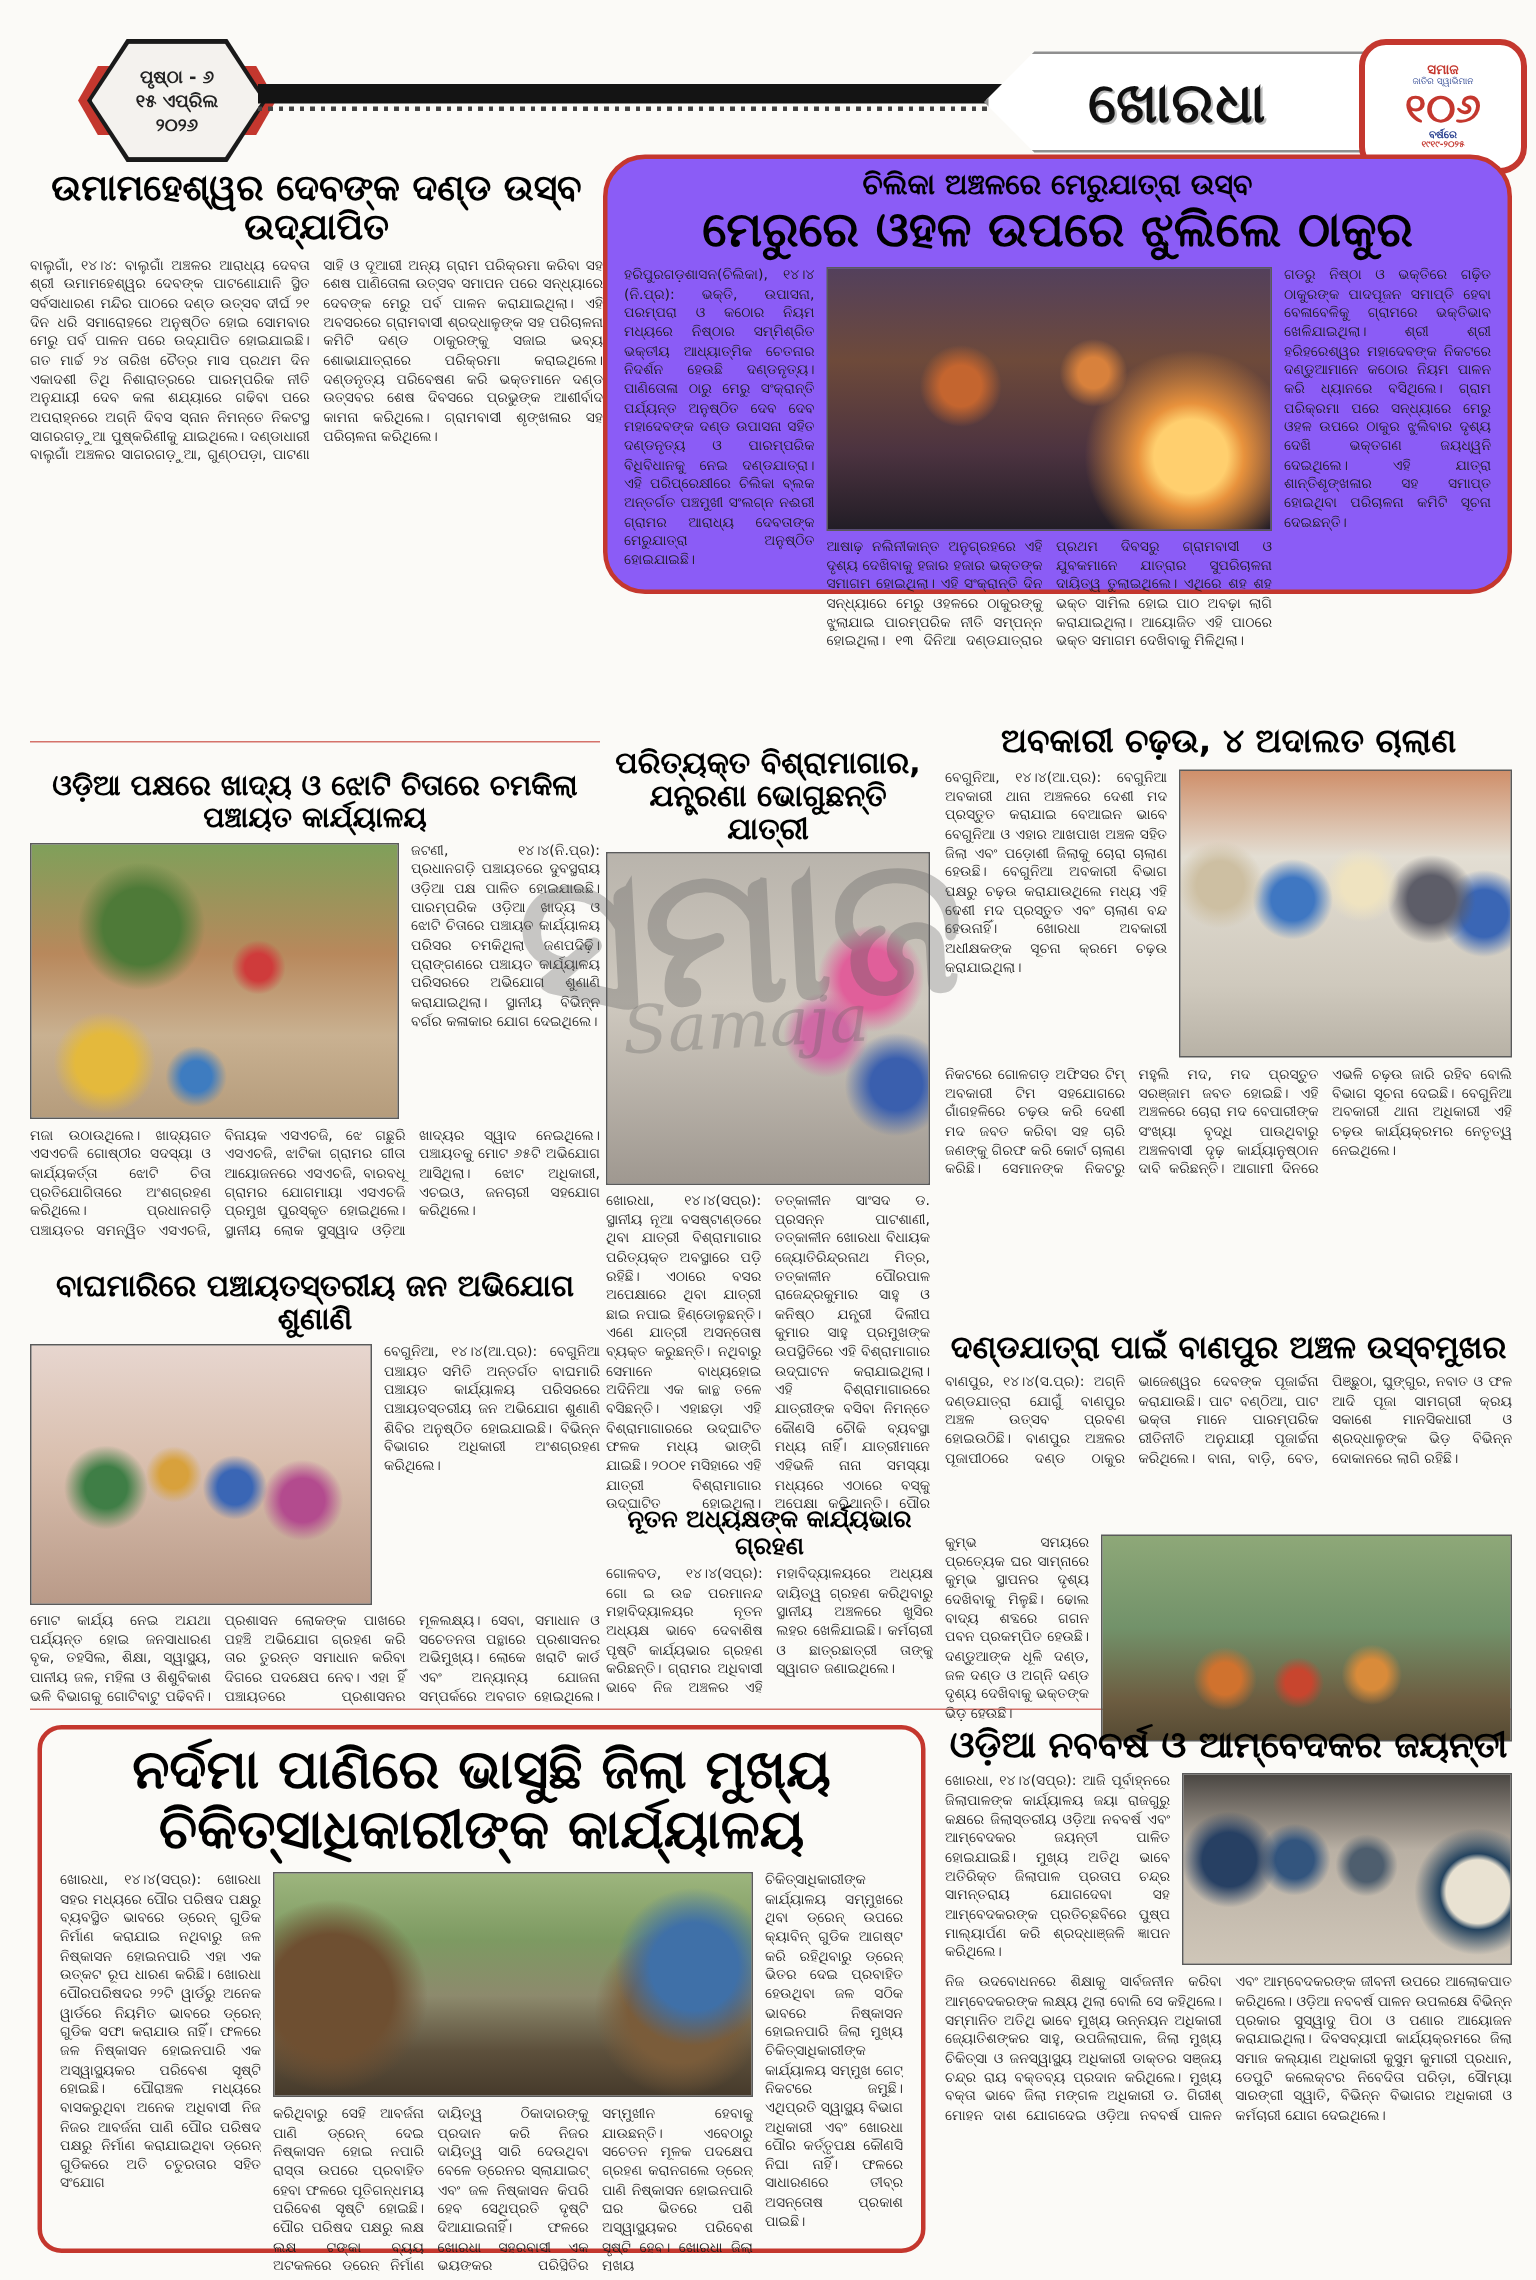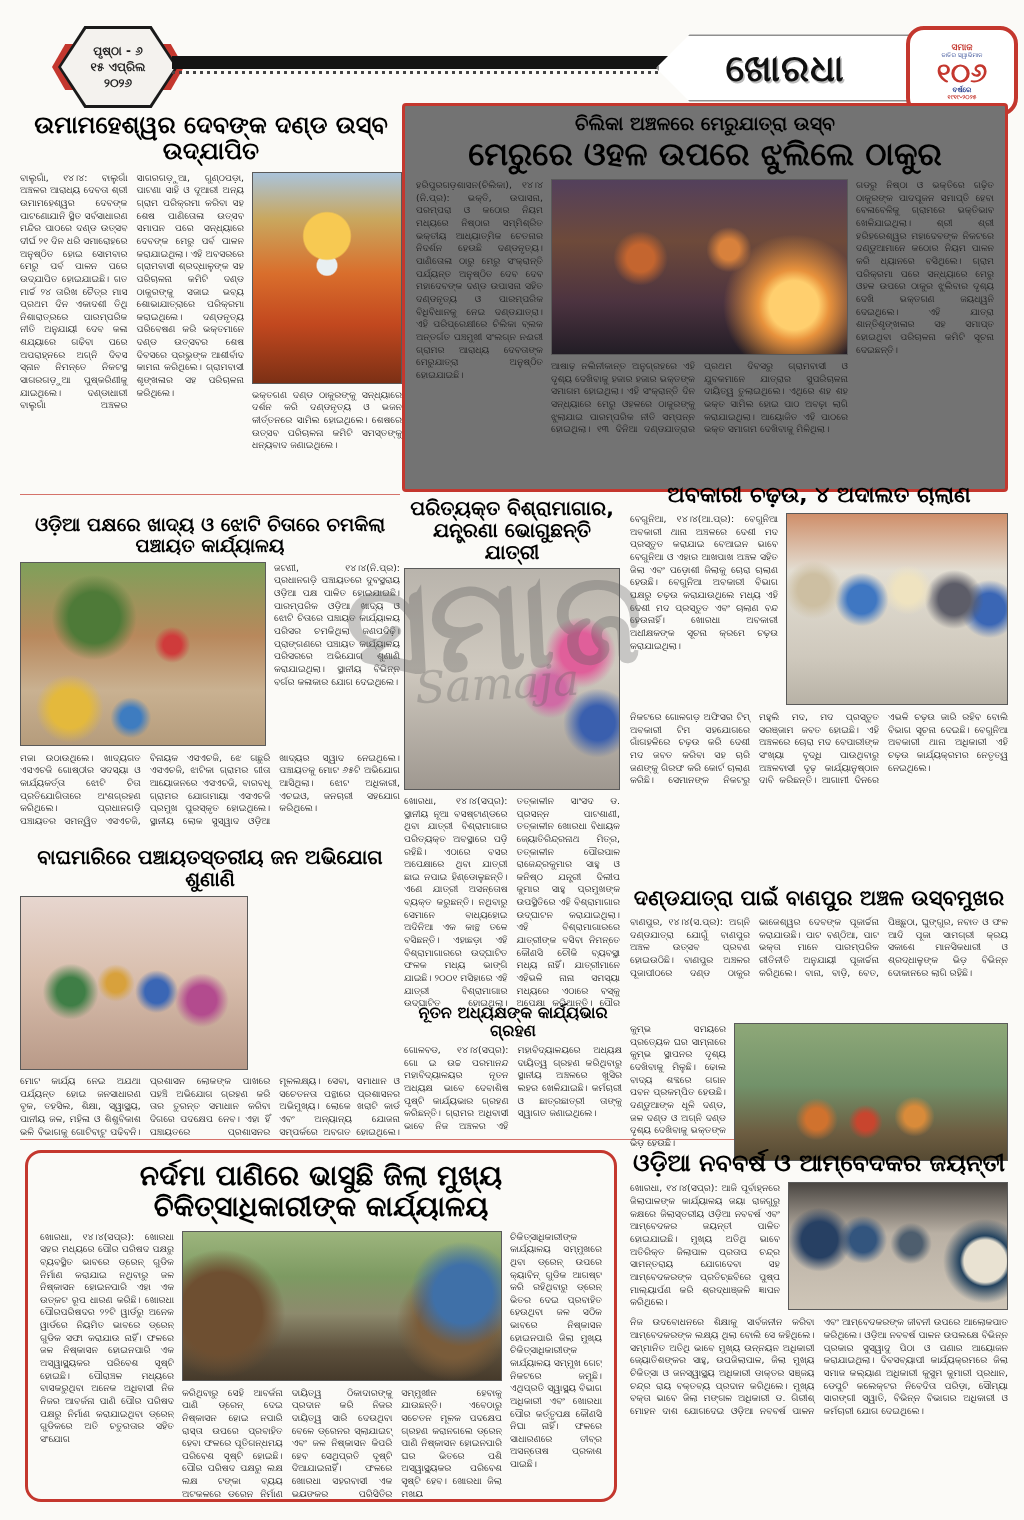--- a/index.html
+++ b/index.html
@@ -52,22 +52,22 @@
   #a1 .row{margin-top:7px;height:341px;}
   #a1 .colA{flex:1;height:100%;}
   #a1 .colB{width:150px;display:flex;flex-direction:column;gap:5px;}
   [data-name="a1-photo"]{width:150px;height:212px;
      background:
        radial-gradient(circle at 50% 30%,#f7c952 0 14%,transparent 15%),
        radial-gradient(circle at 50% 44%,#e8eff2 0 7%,transparent 8%),
        linear-gradient(180deg,#aac3da 0%,#c9a75e 22%,#d96e2c 48%,#c2481f 72%,#7c3015 100%);}
   #a1 .colB .body{flex:1;}
 
-  #a2{left:402px;top:103px;width:606px;height:389px;border:3px solid var(--red);
-      border-radius:4px;padding:6px 11px 8px;box-sizing:border-box;background:#737373;}
+  #a2{left:402px;top:103px;width:606px;height:293px;border:3px solid var(--red);
+      border-radius:28px;padding:6px 11px 8px;box-sizing:border-box;background:#8b5cf6;}
   #a2 .kick{font-size:19px;}
   #a2 .hl{font-size:32px;margin-top:2px;}
   #a2 .row{margin-top:7px;height:292px;}
   #a2 .colL{width:127px;height:100%;}
   #a2 .mid{flex:1;display:flex;flex-direction:column;gap:5px;}
   [data-name="a2-photo"]{width:100%;height:176px;
      background:
        radial-gradient(circle at 82% 72%,#ffcf6e 0 9%,#e8923c 13%,transparent 26%),
        radial-gradient(circle at 30% 45%,#c4652f 0 6%,transparent 12%),
        radial-gradient(circle at 60% 40%,#d8813c 0 5%,transparent 11%),
@@ -136,21 +136,21 @@
        radial-gradient(circle at 48% 72%,#c8452e 0 5%,transparent 10%),
        radial-gradient(circle at 66% 68%,#d98b3a 0 5%,transparent 10%),
        linear-gradient(180deg,#8ea878 0%,#72926a 45%,#6d5d41 80%,#564a33 100%);}
 
   #a8{left:404px;top:1004px;width:218px;height:134px;}
   #a8 .hl{font-size:16px;}
   #a8 .body{margin-top:5px;height:100px;}
 
   #a9{left:25px;top:1150px;width:592px;height:352px;border:3px solid var(--red);
       border-radius:16px;padding:8px 12px;box-sizing:border-box;background:#fbfaf7;}
-  #a9 .hl{font-size:28px;}
+  #a9 .hl{font-size:36px;}
   #a9 .row{margin-top:8px;height:266px;}
   #a9 .colL{width:134px;height:100%;}
   #a9 .mid{flex:1;display:flex;flex-direction:column;gap:6px;}
   [data-name="a9-photo"]{width:100%;height:150px;
      background:
        radial-gradient(circle at 12% 55%,#6e4f31 0 14%,transparent 22%),
        radial-gradient(circle at 88% 42%,#3f70a8 0 10%,transparent 18%),
        radial-gradient(circle at 85% 62%,#7a5c3a 0 12%,transparent 20%),
        linear-gradient(180deg,#9db57d 0%,#7d9a62 30%,#8d8a6d 55%,#5d503c 80%,#463a2b 100%);}
   #a9 .mid .body{flex:1;}
@@ -199,24 +199,20 @@
     <div class="m2" data-name="masthead-tagline">ଜାତିର ସ୍ୱାଭିମାନ</div>
     <div class="m3" data-name="masthead-anniversary-number">୧୦୬</div>
     <div class="m4" data-name="masthead-anniversary-sub">ବର୍ଷରେ</div>
     <div class="m5" data-name="masthead-years">୧୯୧୯-୨୦୨୫</div>
   </div>
 
   <div class="art" id="a1" data-name="article-danda-utsav">
     <div class="hl" data-name="a1-headline">ଉମାମହେଶ୍ୱର ଦେବଙ୍କ ଦଣ୍ଡ ଉସ୍ବ ଉଦ୍ଯାପିତ</div>
     <div class="row">
       <div class="colA body c2" data-name="a1-body-columns">ବାଲୁଗାଁ, ୧୪।୪: ବାଲୁଗାଁ ଅଞ୍ଚଳର ଆରାଧ୍ୟ ଦେବତା ଶ୍ରୀ ଉମାମହେଶ୍ୱର ଦେବଙ୍କ ପାଟଣୋଯାନି ସ୍ଥିତ ସର୍ବସାଧାରଣ ମନ୍ଦିର ପାଠରେ ଦଣ୍ଡ ଉତ୍ସବ ଦୀର୍ଘ ୨୧ ଦିନ ଧରି ସମାରୋହରେ ଅନୁଷ୍ଠିତ ହୋଇ ସୋମବାର ମେରୁ ପର୍ବ ପାଳନ ପରେ ଉଦ୍‌ଯାପିତ ହୋଇଯାଇଛି। ଗତ ମାର୍ଚ୍ଚ ୨୪ ତାରିଖ ଚୈତ୍ର ମାସ ପ୍ରଥମ ଦିନ ଏକାଦଶୀ ତିଥି ନିଶାରାତ୍ରରେ ପାରମ୍ପରିକ ନୀତି ଅନୁଯାୟୀ ଦେବ କଳା ଶଯ୍ୟାରେ ଗଢିବା ପରେ ଅପରାହ୍ନରେ ଅଗ୍ନି ଦିବସ ସ୍ନାନ ନିମନ୍ତେ ନିକଟସ୍ଥ ସାଗରଗଡ଼ୁଆ ପୁଷ୍କରିଣୀକୁ ଯାଇଥିଲେ। ଦଣ୍ଡାଧାରୀ ବାଲୁଗାଁ ଅଞ୍ଚଳର ସାଗରଗଡ଼ୁଆ, ଗୁଣ୍ଠପଡ଼ା, ପାଟଣା ସାହି ଓ ଦୂଆରୀ ଅନ୍ୟ ଗ୍ରାମ ପରିକ୍ରମା କରିବା ସହ ଶେଷ ପାଣିତୋଳା ଉତ୍ସବ ସମାପନ ପରେ ସନ୍ଧ୍ୟାରେ ଦେବଙ୍କ ମେରୁ ପର୍ବ ପାଳନ କରାଯାଇଥିଲା। ଏହି ଅବସରରେ ଗ୍ରାମବାସୀ ଶ୍ରଦ୍ଧାଳୁଙ୍କ ସହ ପରିଚାଳନା କମିଟି ଦଣ୍ଡ ଠାକୁରଙ୍କୁ ସଜାଇ ଭବ୍ୟ ଶୋଭାଯାତ୍ରାରେ ପରିକ୍ରମା କରାଇଥିଲେ। ଦଣ୍ଡନୃତ୍ୟ ପରିବେଷଣ କରି ଭକ୍ତମାନେ ଦଣ୍ଡ ଉତ୍ସବର ଶେଷ ଦିବସରେ ପ୍ରଭୁଙ୍କ ଆଶୀର୍ବାଦ କାମନା କରିଥିଲେ। ଗ୍ରାମବାସୀ ଶୃଙ୍ଖଳାର ସହ ପରିଚାଳନା କରିଥିଲେ।</div>
-      <div class="colB">
-        <div class="photo" data-name="a1-photo"></div>
-        <div class="body" data-name="a1-body-below-photo">ଭକ୍ତଗଣ ଦଣ୍ଡ ଠାକୁରଙ୍କୁ ସନ୍ଧ୍ୟାରେ ଦର୍ଶନ କରି ଦଣ୍ଡନୃତ୍ୟ ଓ ଭଜନ କୀର୍ତ୍ତନରେ ସାମିଲ ହୋଇଥିଲେ। ଶେଷରେ ଉତ୍ସବ ପରିଚାଳନା କମିଟି ସମସ୍ତଙ୍କୁ ଧନ୍ୟବାଦ ଜଣାଇଥିଲେ।</div>
-      </div>
     </div>
   </div>
 
   <div class="art" id="a2" data-name="article-meru-jatra">
     <div class="kick" data-name="a2-kicker">ଚିଲିକା ଅଞ୍ଚଳରେ ମେରୁଯାତ୍ରା ଉସ୍ବ</div>
     <div class="hl" data-name="a2-headline">ମେରୁରେ ଓହଳ ଉପରେ ଝୁଲିଲେ ଠାକୁର</div>
     <div class="row">
       <div class="colL body" data-name="a2-body-left">ହରିପୁରଗଡ଼ଶାସନ(ଚିଲିକା), ୧୪।୪ (ନି.ପ୍ର): ଭକ୍ତି, ଉପାସନା, ପରମ୍ପରା ଓ କଠୋର ନିୟମ ମଧ୍ୟରେ ନିଷ୍ଠାର ସମ୍ମିଶ୍ରିତ ଭକ୍ତୀୟ ଆଧ୍ୟାତ୍ମିକ ଚେତନାର ନିଦର୍ଶନ ହେଉଛି ଦଣ୍ଡନୃତ୍ୟ। ପାଣିତୋଳା ଠାରୁ ମେରୁ ସଂକ୍ରାନ୍ତି ପର୍ଯ୍ୟନ୍ତ ଅନୁଷ୍ଠିତ ଦେବ ଦେବ ମହାଦେବଙ୍କ ଦଣ୍ଡ ଉପାସନା ସହିତ ଦଣ୍ଡନୃତ୍ୟ ଓ ପାରମ୍ପରିକ ବିଧିବିଧାନକୁ ନେଇ ଦଣ୍ଡଯାତ୍ରା। ଏହି ପରିପ୍ରେକ୍ଷୀରେ ଚିଲିକା ବ୍ଲକ ଅନ୍ତର୍ଗତ ପଞ୍ଚମୁଖୀ ସଂଲଗ୍ନ ନଈରୀ ଗ୍ରାମର ଆରାଧ୍ୟ ଦେବତାଙ୍କ ମେରୁଯାତ୍ରା ଅନୁଷ୍ଠିତ ହୋଇଯାଇଛି।</div>
       <div class="mid">
         <div class="photo" data-name="a2-photo"></div>
@@ -250,20 +246,21 @@
       <div class="colA body" data-name="a5-body-left">ବେଗୁନିଆ, ୧୪।୪(ଆ.ପ୍ର): ବେଗୁନିଆ ଅବକାରୀ ଥାନା ଅଞ୍ଚଳରେ ଦେଶୀ ମଦ ପ୍ରସ୍ତୁତ କରାଯାଇ ବେଆଇନ ଭାବେ ବେଗୁନିଆ ଓ ଏହାର ଆଖପାଖ ଅଞ୍ଚଳ ସହିତ ଜିଲା ଏବଂ ପଡ଼ୋଶୀ ଜିଲାକୁ ଚୋରା ଚାଲାଣ ହେଉଛି। ବେଗୁନିଆ ଅବକାରୀ ବିଭାଗ ପକ୍ଷରୁ ଚଢ଼ଉ କରାଯାଉଥିଲେ ମଧ୍ୟ ଏହି ଦେଶୀ ମଦ ପ୍ରସ୍ତୁତ ଏବଂ ଚାଲାଣ ବନ୍ଦ ହେଉନାହିଁ। ଖୋରଧା ଅବକାରୀ ଅଧୀକ୍ଷକଙ୍କ ସୂଚନା କ୍ରମେ ଚଢ଼ଉ କରାଯାଇଥିଲା।</div>
       <div class="photo" data-name="a5-photo"></div>
     </div>
     <div class="below body c3" data-name="a5-body-below">ନିକଟରେ ଗୋଳଗଡ଼ ଅଫିସର ଟିମ୍ ଅବକାରୀ ଟିମ ସହଯୋଗରେ ଗାଁଗହଳିରେ ଚଢ଼ଉ କରି ଦେଶୀ ମଦ ଜବତ କରିବା ସହ ଚାରି ଜଣଙ୍କୁ ଗିରଫ କରି କୋର୍ଟ ଚାଲାଣ କରିଛି। ସେମାନଙ୍କ ନିକଟରୁ ମହୁଲି ମଦ, ମଦ ପ୍ରସ୍ତୁତ ସରଞ୍ଜାମ ଜବତ ହୋଇଛି। ଏହି ଅଞ୍ଚଳରେ ଚୋରା ମଦ ବେପାରୀଙ୍କ ସଂଖ୍ୟା ବୃଦ୍ଧି ପାଉଥିବାରୁ ଅଞ୍ଚଳବାସୀ ଦୃଢ଼ କାର୍ଯ୍ୟାନୁଷ୍ଠାନ ଦାବି କରିଛନ୍ତି। ଆଗାମୀ ଦିନରେ ଏଭଳି ଚଢ଼ଉ ଜାରି ରହିବ ବୋଲି ବିଭାଗ ସୂଚନା ଦେଇଛି। ବେଗୁନିଆ ଅବକାରୀ ଥାନା ଅଧିକାରୀ ଏହି ଚଢ଼ଉ କାର୍ଯ୍ୟକ୍ରମର ନେତୃତ୍ୱ ନେଇଥିଲେ।</div>
   </div>
 
   <div class="art" id="a6" data-name="article-baghamari-hearing">
     <div class="hl" data-name="a6-headline">ବାଘମାରିରେ ପଞ୍ଚାୟତସ୍ତରୀୟ ଜନ ଅଭିଯୋଗ ଶୁଣାଣି</div>
     <div class="row">
       <div class="photo" data-name="a6-photo"></div>
+      <div class="colA body" data-name="a6-body-right">ବେଗୁନିଆ, ୧୪।୪(ଆ.ପ୍ର): ବେଗୁନିଆ ପଞ୍ଚାୟତ ସମିତି ଅନ୍ତର୍ଗତ ବାଘମାରି ପଞ୍ଚାୟତ କାର୍ଯ୍ୟାଳୟ ପରିସରରେ ପଞ୍ଚାୟତସ୍ତରୀୟ ଜନ ଅଭିଯୋଗ ଶୁଣାଣି ଶିବିର ଅନୁଷ୍ଠିତ ହୋଇଯାଇଛି। ବିଭିନ୍ନ ବିଭାଗର ଅଧିକାରୀ ଅଂଶଗ୍ରହଣ କରିଥିଲେ।</div>
     </div>
     <div class="below body c3" data-name="a6-body-below">ମୋଟ କାର୍ଯ୍ୟ ନେଇ ଅଯଥା ପର୍ଯ୍ୟନ୍ତ ହୋଇ ଜନସାଧାରଣ ବୃକ, ତହସିଲ, ଶିକ୍ଷା, ସ୍ୱାସ୍ଥ୍ୟ, ପାନୀୟ ଜଳ, ମହିଳା ଓ ଶିଶୁବିକାଶ ଭଳି ବିଭାଗକୁ ଗୋଟିବାଟୁ ପଢିବନି। ପ୍ରଶାସନ ଲୋକଙ୍କ ପାଖରେ ପହଞ୍ଚି ଅଭିଯୋଗ ଗ୍ରହଣ କରି ତାର ତୁରନ୍ତ ସମାଧାନ କରିବା ଦିଗରେ ପଦକ୍ଷେପ ନେବ। ଏହା ହିଁ ପଞ୍ଚାୟତରେ ପ୍ରଶାସନର ମୂଳଲକ୍ଷ୍ୟ। ସେବା, ସମାଧାନ ଓ ସଚେତନତା ପନ୍ଥାରେ ପ୍ରଶାସନର ଅଭିମୁଖ୍ୟ। ଲୋକେ ଖରାଟି କାର୍ଡ ଏବଂ ଅନ୍ୟାନ୍ୟ ଯୋଜନା ସମ୍ପର୍କରେ ଅବଗତ ହୋଇଥିଲେ। ବିଭିନ୍ନ ବିଭାଗର ଦୁଃସ୍ଥରାୟ ଅଧିକାରୀ ଅଂଶଗ୍ରହଣ କରିଥିଲେ।</div>
   </div>
 
   <div class="art" id="a7" data-name="article-banapur-dandajatra">
     <div class="hl" data-name="a7-headline">ଦଣ୍ଡଯାତ୍ରା ପାଇଁ ବାଣପୁର ଅଞ୍ଚଳ ଉସ୍ବମୁଖର</div>
     <div class="top body c3" data-name="a7-body-top">ବାଣପୁର, ୧୪।୪(ସ.ପ୍ର): ଅଗ୍ନି ଦଣ୍ଡଯାତ୍ରା ଯୋଗୁଁ ବାଣପୁର ଅଞ୍ଚଳ ଉତ୍ସବ ପ୍ରବଣ ହୋଇଉଠିଛି। ବାଣପୁର ଅଞ୍ଚଳର ପୂଜାପୀଠରେ ଦଣ୍ଡ ଠାକୁର ଭାଜେଶ୍ୱର ଦେବଙ୍କ ପୂଜାର୍ଚ୍ଚନା କରାଯାଉଛି। ପାଟ ବଣ୍ଠିଆ, ପାଟ ଭକ୍ତା ମାନେ ପାରମ୍ପରିକ ରୀତିନୀତି ଅନୁଯାୟୀ ପୂଜାର୍ଚ୍ଚନା କରିଥିଲେ। ବାନା, ବାଡ଼ି, ବେତ, ପିଞ୍ଛୁଠା, ଘୁଙ୍ଗୁର, ନବାତ ଓ ଫଳ ଆଦି ପୂଜା ସାମଗ୍ରୀ କ୍ରୟ ସକାଶେ ମାନସିକଧାରୀ ଓ ଶ୍ରଦ୍ଧାଳୁଙ୍କ ଭିଡ଼ ବିଭିନ୍ନ ଦୋକାନରେ ଲାଗି ରହିଛି।</div>
     <div class="row">
       <div class="colA body" data-name="a7-body-left">କୁମ୍ଭ ସମୟରେ ପ୍ରତ୍ୟେକ ଘର ସାମ୍ନାରେ କୁମ୍ଭ ସ୍ଥାପନର ଦୃଶ୍ୟ ଦେଖିବାକୁ ମିଳୁଛି। ଢୋଲ ବାଦ୍ୟ ଶବ୍ଦରେ ଗଗନ ପବନ ପ୍ରକମ୍ପିତ ହେଉଛି। ଦଣ୍ଡୁଆଙ୍କ ଧୂଳି ଦଣ୍ଡ, ଜଳ ଦଣ୍ଡ ଓ ଅଗ୍ନି ଦଣ୍ଡ ଦୃଶ୍ୟ ଦେଖିବାକୁ ଭକ୍ତଙ୍କ ଭିଡ଼ ହେଉଛି।</div>
       <div class="photo" data-name="a7-photo"></div>

